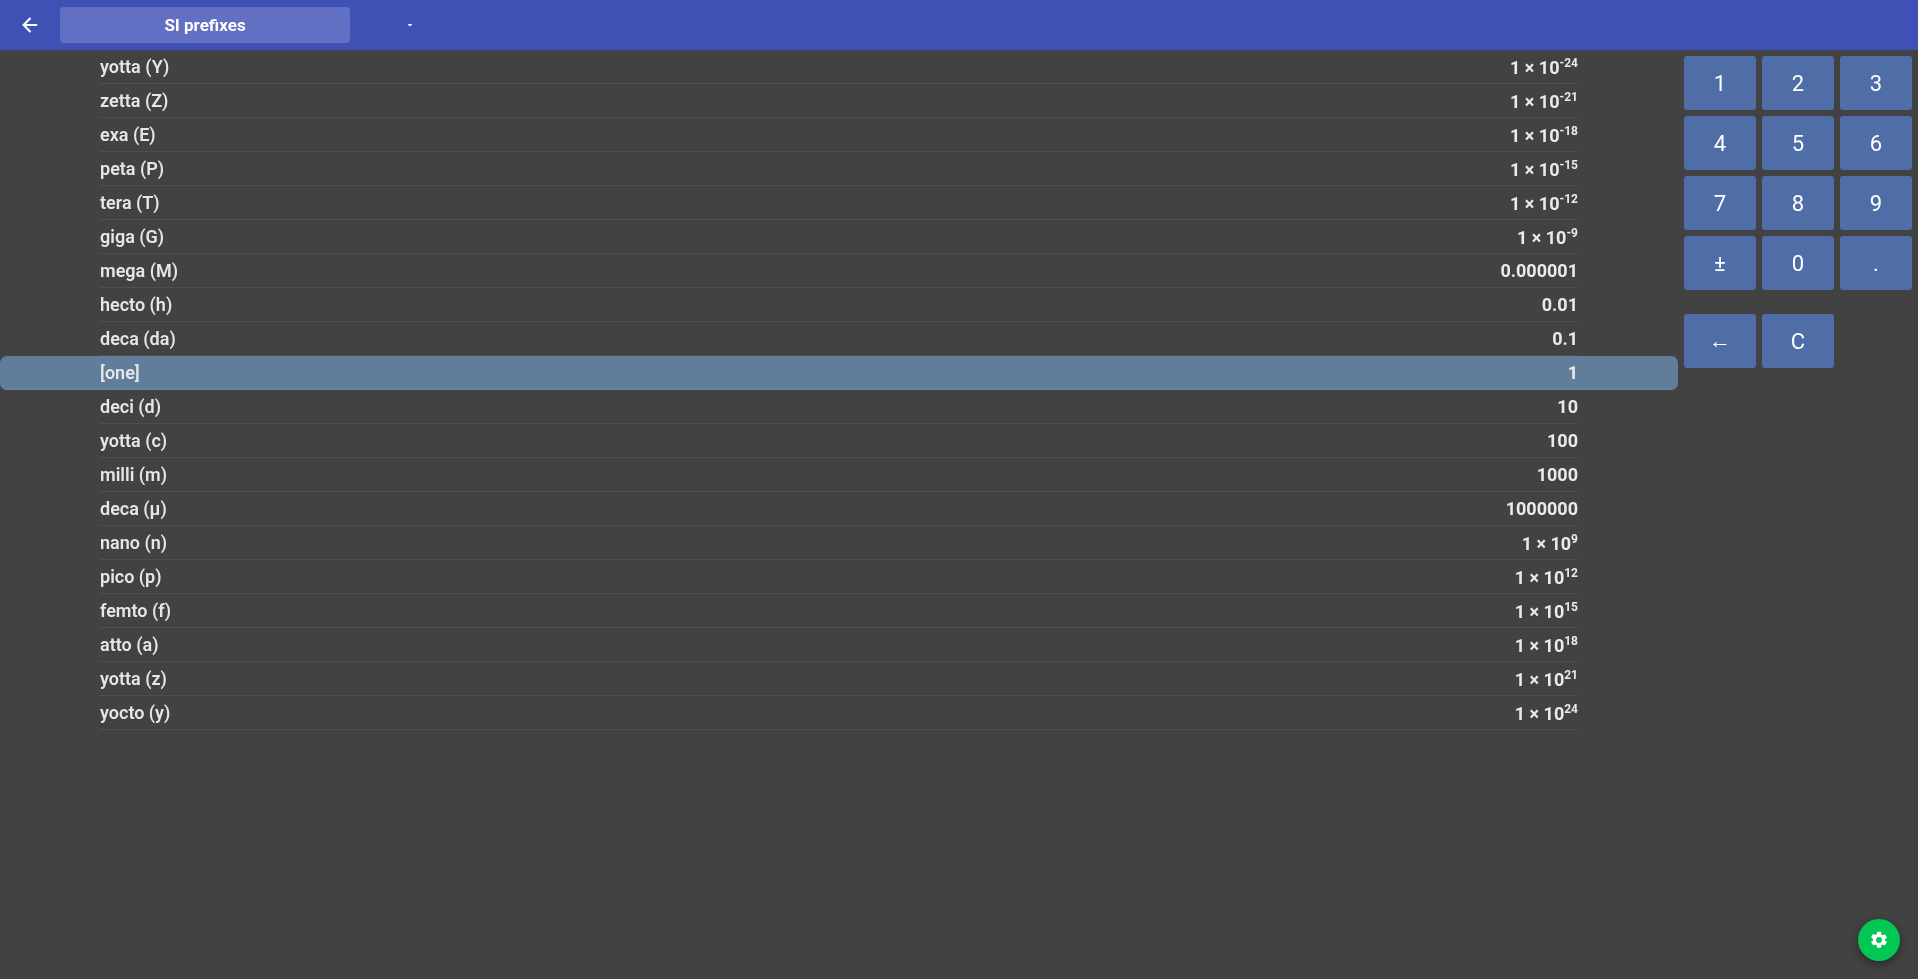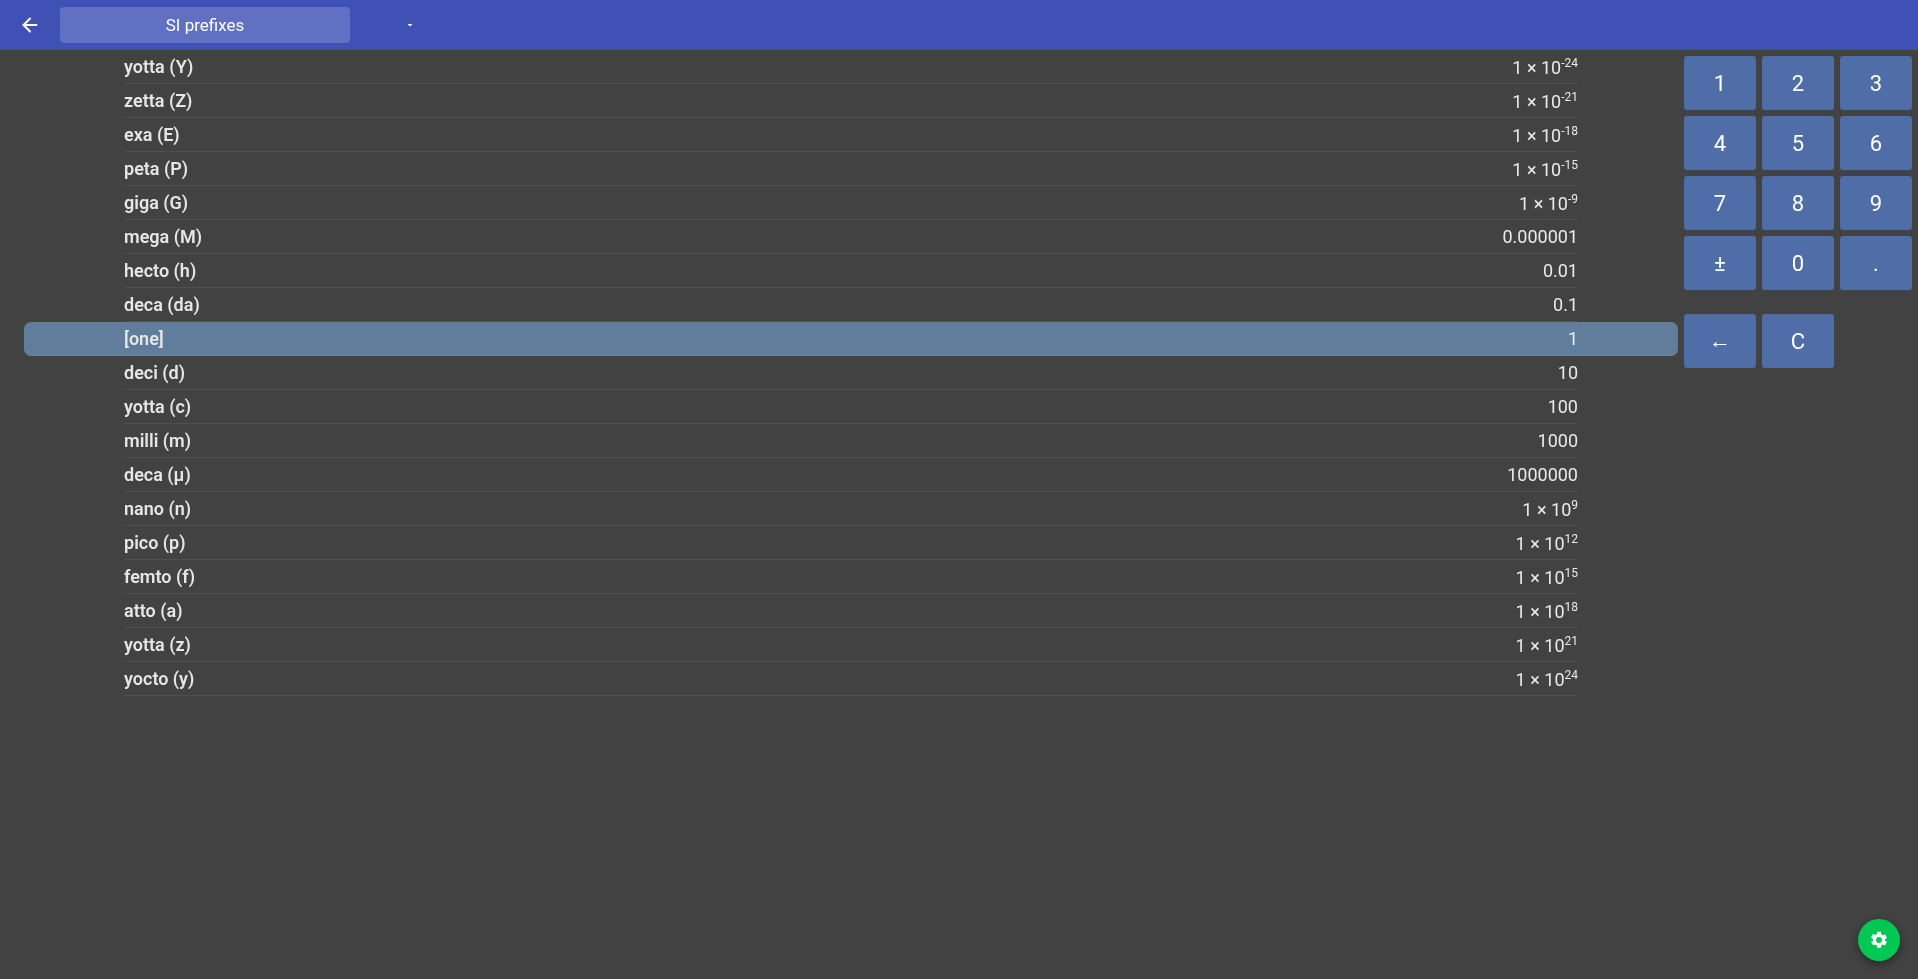--- a/index.html
+++ b/index.html
@@ -32,38 +32,37 @@
     background: rgba(255,255,255,0.18);
     color: #fff;
     height: 36px;
     min-width: 290px;
     border-radius: 4px;
     display: flex;
     align-items: center;
     justify-content: center;
     margin-left: 10px;
     font-size: 17px;
-    font-weight: 400;
+    font-weight: 700;
     cursor: pointer;
   }
   .dropdown-arrow {
     margin-left: 50px;
     color: #fff;
     cursor: pointer;
     width: 20px;
     height: 20px;
     display: flex;
     align-items: center;
     justify-content: center;
     font-size: 12px;
   }
   .content {
     display: flex;
     height: calc(100% - 50px);
-    padding-left: 24px;
   }
   .list-panel {
     flex: 1;
     overflow-y: auto;
     padding: 0;
   }
   .row {
     display: flex;
     align-items: center;
     justify-content: space-between;
@@ -80,21 +79,21 @@
     padding-right: 100px;
     border-radius: 7px;
   }
   .row-label {
     font-size: 18px;
     font-weight: 600;
     color: #e6e6e6;
   }
   .row-value {
     font-size: 18px;
-    font-weight: 400;
+    font-weight: 700;
     color: #eaeaea;
     text-align: right;
   }
   .row-value sup {
     font-size: 12px;
     vertical-align: super;
   }
   .keypad-panel {
     width: 240px;
     padding: 6px;
@@ -170,20 +169,24 @@
       </div>
       <div class="row">
         <span class="row-label">exa (E)</span>
         <span class="row-value">1 × 10<sup>-18</sup></span>
       </div>
       <div class="row">
         <span class="row-label">peta (P)</span>
         <span class="row-value">1 × 10<sup>-15</sup></span>
       </div>
       <div class="row">
+        <span class="row-label">tera (T)</span>
+        <span class="row-value">1 × 10<sup>-12</sup></span>
+      </div>
+      <div class="row">
         <span class="row-label">giga (G)</span>
         <span class="row-value">1 × 10<sup>-9</sup></span>
       </div>
       <div class="row">
         <span class="row-label">mega (M)</span>
         <span class="row-value">0.000001</span>
       </div>
       <div class="row">
         <span class="row-label">hecto (h)</span>
         <span class="row-value">0.01</span>

